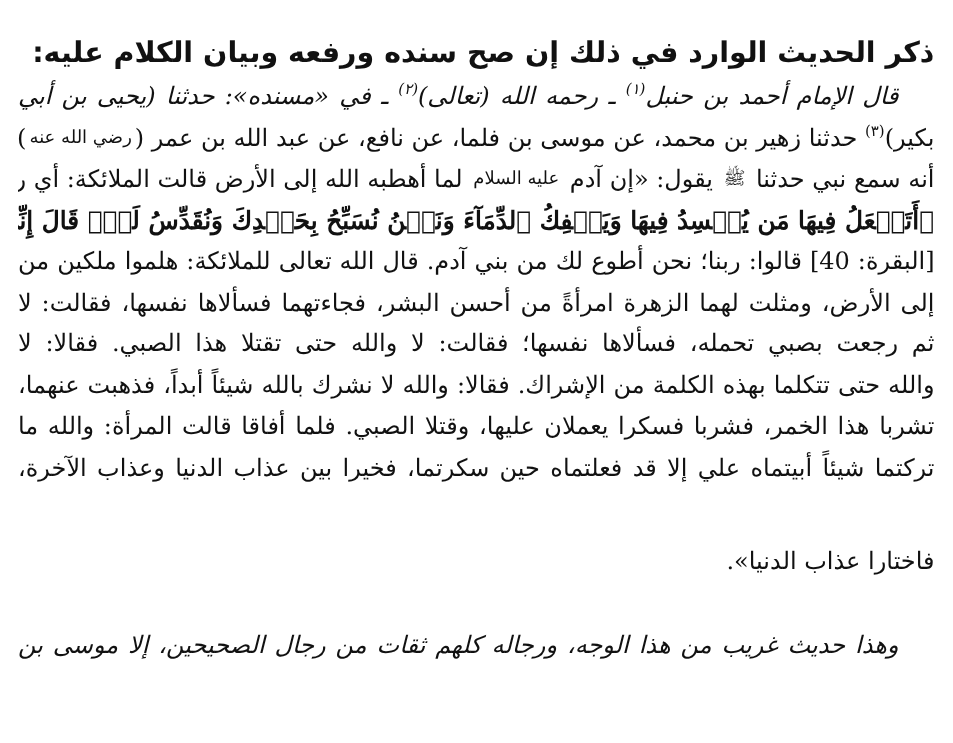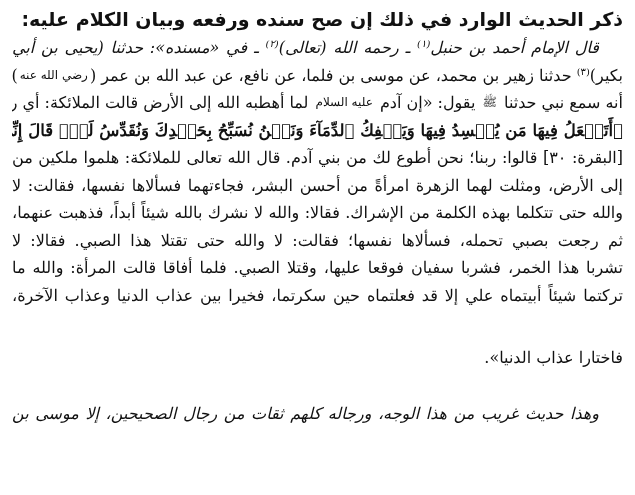--- a/index.html
+++ b/index.html
@@ -21,21 +21,21 @@
       right: 12px;
       top: 0;
       direction: rtl;
       text-align: justify;
     }
     .heading {
       font-family: "DejaVu Sans", "Liberation Sans", sans-serif;
       font-weight: bold;
       font-size: 19px;
       line-height: 30px;
-      margin-top: 4px;
+      margin-top: 20px;
       margin-bottom: 0;
       text-align: right;
       white-space: nowrap;
       overflow: hidden;
     }
     .line {
       font-size: 16px;
       line-height: 27.5px;
       height: 27.5px;
       white-space: nowrap;
@@ -81,25 +81,25 @@
     <div class="line indent">
       <span>قال الإمام أحمد بن حنبل</span><sup class="fn">(١)</sup><span> ـ رحمه الله (تعالى)</span><sup class="fn">(٢)</sup><span> ـ في «مسنده»: حدثنا (يحيى بن أبي</span>
     </div>
     <div class="line">
       <span>بكير)</span><sup class="fn">(٣)</sup><span> حدثنا زهير بن محمد، عن موسى بن فلما، عن نافع، عن عبد الله بن عمر (</span><span class="honorific">رضي الله عنه</span><span>)</span>
     </div>
     <div class="line">
       <span>أنه سمع نبي حدثنا </span><span class="honorific">ﷺ</span><span> يقول: «إن آدم </span><span class="honorific">عليه السلام</span><span> لما أهطبه الله إلى الأرض قالت الملائكة: أي رب؛</span>
     </div>
     <div class="line quran">﴿أَتَجۡعَلُ فِيهَا مَن يُفۡسِدُ فِيهَا وَيَسۡفِكُ ٱلدِّمَآءَ وَنَحۡنُ نُسَبِّحُ بِحَمۡدِكَ وَنُقَدِّسُ لَكَۖ قَالَ إِنِّيٓ أَعۡلَمُ مَا لَا تَعۡلَمُونَ﴾</div>
-    <div class="line">[البقرة: ٣٠] قالوا: ربنا؛ نحن أطوع لك من بني آدم. قال الله تعالى للملائكة: هلموا ملكين من</div>
+    <div class="line">[البقرة: 40] قالوا: ربنا؛ نحن أطوع لك من بني آدم. قال الله تعالى للملائكة: هلموا ملكين من</div>
     <div class="line">إلى الأرض، ومثلت لهما الزهرة امرأةً من أحسن البشر، فجاءتهما فسألاها نفسها، فقالت: لا</div>
+    <div class="line">ثم رجعت بصبي تحمله، فسألاها نفسها؛ فقالت: لا والله حتى تقتلا هذا الصبي. فقالا: لا</div>
     <div class="line">والله حتى تتكلما بهذه الكلمة من الإشراك. فقالا: والله لا نشرك بالله شيئاً أبداً، فذهبت عنهما،</div>
-    <div class="line">ثم رجعت بصبي تحمله، فسألاها نفسها؛ فقالت: لا والله حتى تقتلا هذا الصبي. فقالا: لا</div>
-    <div class="line">تشربا هذا الخمر، فشربا سفيان فوقعا عليها، وقتلا الصبي. فلما أفاقا قالت المرأة: والله ما</div>
+    <div class="line">تشربا هذا الخمر، فشربا فسكرا يعملان عليها، وقتلا الصبي. فلما أفاقا قالت المرأة: والله ما</div>
     <div class="line">تركتما شيئاً أبيتماه علي إلا قد فعلتماه حين سكرتما، فخيرا بين عذاب الدنيا وعذاب الآخرة،</div>
     <div class="line last">فاختارا عذاب الدنيا».</div>
   </div>
 
   <div class="gap"></div>
 
 
   <div class="gap"></div>
 
   <div>

